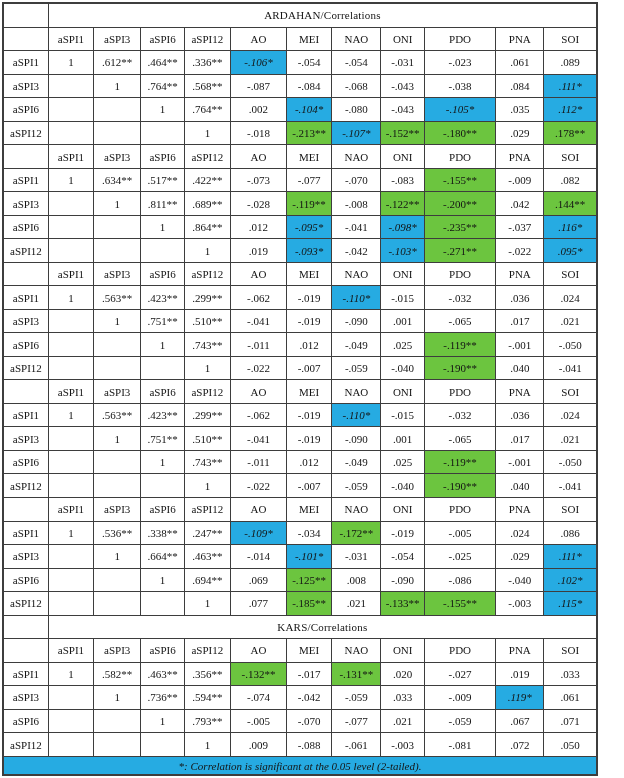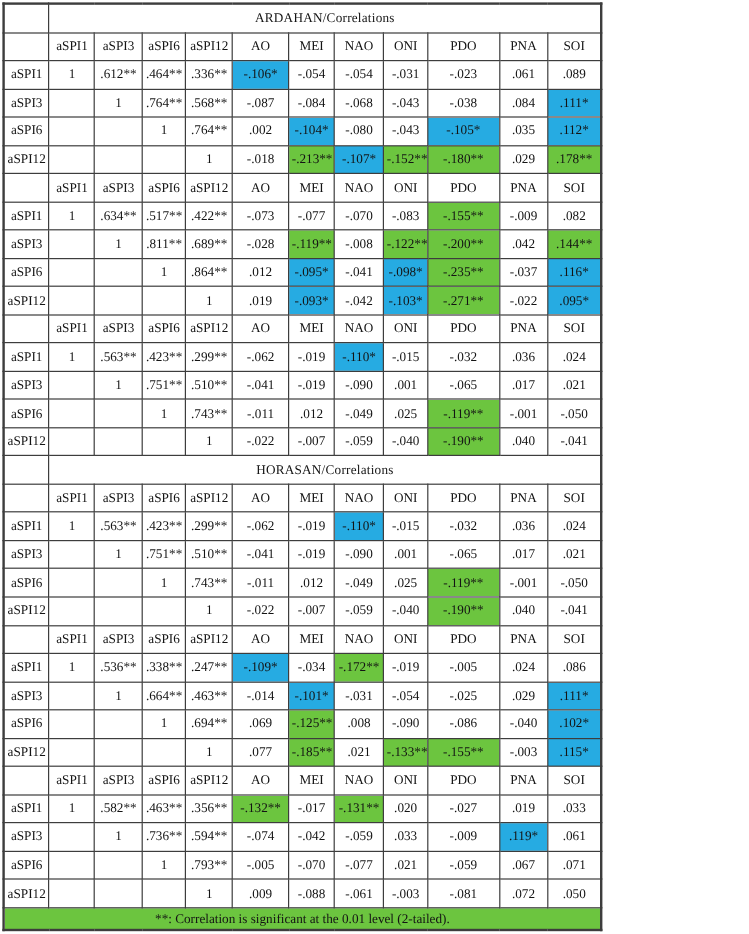--- a/index.html
+++ b/index.html
@@ -1,34 +1,34 @@
 <!DOCTYPE html>
 <html style="--sig01: #6cc53f; --sig05: #26abe2;"><head>
 <meta charset="utf-8">
 <style>
   html,body{margin:0;padding:0;background:#ffffff;}
   body{width:624px;height:778px;font-family:"Liberation Serif", serif;}
   table.corr{
     border-collapse:collapse;table-layout:fixed;
-    width:500px;height:774px;margin:2px;
+    width:596px;height:774px;margin:2px;
     border:2px solid #3d3d3d;
   }
   table.corr td{
     border:1px solid #3d3d3d;
     font-size:11px;color:#141414;
     text-align:center;vertical-align:middle;
     padding:0 2px;height:17px;
     overflow:hidden;white-space:nowrap;
   }
   td.rowlbl{text-align:left;padding-left:5px;}
   td.title{text-align:center;letter-spacing:.2px;}
   td.hdr{text-align:center;}
   td.legend{text-align:left;padding-left:8px;}
   .hl-g{background:var(--sig01);}
-  .hl-b{background:var(--sig05);}
+  .hl-b{background:var(--sig05);font-style:italic;}
 </style>
 </head>
 <body>
 
 <table class="corr">
   <colgroup>
     <col style="width:7.63%">
       <col style="width:7.63%">
       <col style="width:7.95%">
     <col style="width:7.31%">
@@ -251,24 +251,20 @@
         <td>-.022</td>
         <td>-.007</td>
         <td>-.059</td>
         <td>-.040</td>
         <td class="hl-g">-.190**</td>
         <td>.040</td>
         <td>-.041</td>
       </tr>
       <tr>
         <td></td>
-        <td class="title" colspan="11">HORASAN/Correlations</td>
-      </tr>
-      <tr>
-        <td></td>
         <td class="hdr">aSPI1</td>
         <td class="hdr">aSPI3</td>
         <td class="hdr">aSPI6</td>
         <td class="hdr">aSPI12</td>
         <td class="hdr">AO</td>
         <td class="hdr">MEI</td>
         <td class="hdr">NAO</td>
         <td class="hdr">ONI</td>
         <td class="hdr">PDO</td>
         <td class="hdr">PNA</td>
@@ -395,20 +391,24 @@
         <td>.077</td>
         <td class="hl-g">-.185**</td>
         <td>.021</td>
         <td class="hl-g">-.133**</td>
         <td class="hl-g">-.155**</td>
         <td>-.003</td>
         <td class="hl-b">.115*</td>
       </tr>
       <tr>
         <td></td>
+        <td class="title" colspan="11">KARS/Correlations</td>
+      </tr>
+      <tr>
+        <td></td>
         <td class="hdr">aSPI1</td>
         <td class="hdr">aSPI3</td>
         <td class="hdr">aSPI6</td>
         <td class="hdr">aSPI12</td>
         <td class="hdr">AO</td>
         <td class="hdr">MEI</td>
         <td class="hdr">NAO</td>
         <td class="hdr">ONI</td>
         <td class="hdr">PDO</td>
         <td class="hdr">PNA</td>
@@ -466,16 +466,16 @@
         <td>-.088</td>
         <td>-.061</td>
         <td>-.003</td>
         <td>-.081</td>
         <td>.072</td>
         <td>.050</td>
       </tr>
     </tbody>
   <tfoot>
     <tr>
-      <td colspan="12" class="legend hl-g">**: Correlation is significant at the 0.01 level (2-tailed).</td>
+      <td colspan="12" class="legend hl-b">*: Correlation is significant at the 0.05 level (2-tailed).</td>
     </tr>
   </tfoot>
 </table>
 
 </body></html>

